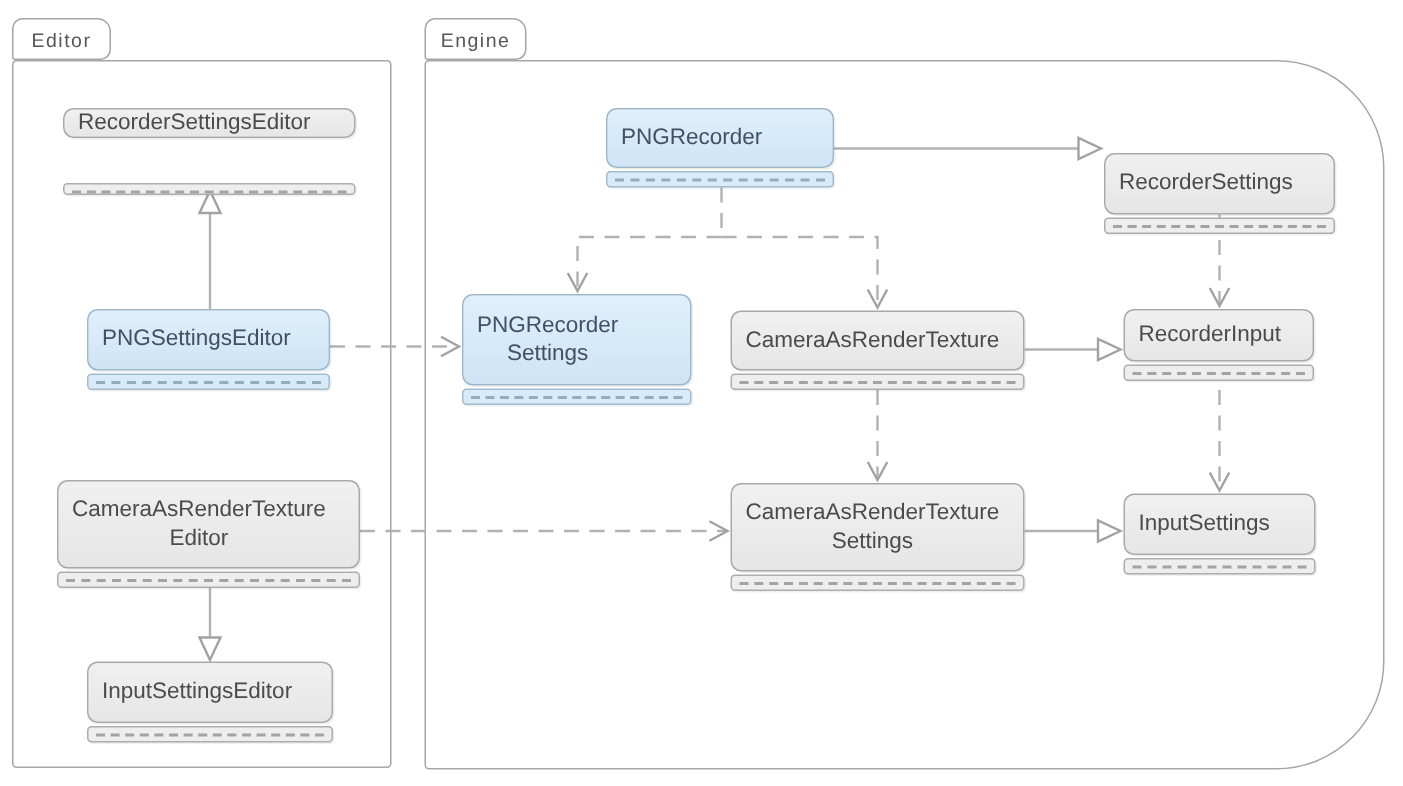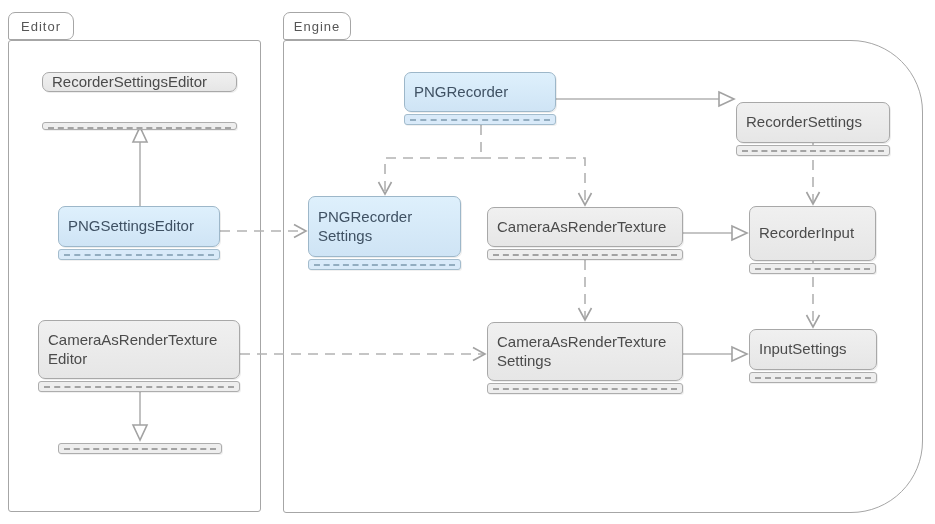--- a/index.html
+++ b/index.html
@@ -2,20 +2,21 @@
 <html><head>
 <meta charset="utf-8">
 <style>
   html,body{margin:0;padding:0;background:#ffffff;}
   .stage{
     position:relative;
     width:935px;height:524px;
     background:#ffffff;
     font-family:"Liberation Sans",sans-serif;
     overflow:hidden;
+    text-align:center;
   }
   
   .package{
     position:absolute;
     border:1.5px solid #a6a6a6;
     background:transparent;
     box-sizing:border-box;
   }
   .package-editor{left:8px;top:40px;width:253px;height:472px;border-radius:3px;}
   .package-engine{left:283px;top:40px;width:640px;height:473px;border-radius:3px 72px 72px 3px;}
@@ -126,20 +127,21 @@
         </div>
       </div>
       <div class="node gray" style="left: 38px; top: 320px; width: 202px; height: 72px;">
         <div class="node-main">CameraAsRenderTexture
 Editor</div>
         <div class="node-strip">
           <div class="squiggle"></div>
         </div>
       </div>
       <div class="node gray" style="left: 58px; top: 441px; width: 164px; height: 54px;">
+        <div class="node-main">InputSettingsEditor</div>
         <div class="node-strip">
           <div class="squiggle"></div>
         </div>
       </div>
       <div class="node blue" style="left: 404px; top: 72px; width: 152px; height: 53px;">
         <div class="node-main">PNGRecorder</div>
         <div class="node-strip">
           <div class="squiggle"></div>
         </div>
       </div>
@@ -155,21 +157,21 @@
         <div class="node-strip">
           <div class="squiggle"></div>
         </div>
       </div>
       <div class="node gray" style="left: 487px; top: 207px; width: 196px; height: 53px;">
         <div class="node-main">CameraAsRenderTexture</div>
         <div class="node-strip">
           <div class="squiggle"></div>
         </div>
       </div>
-      <div class="node gray" style="left: 749px; top: 206px; width: 127px; height: 68px;">
+      <div class="node gray" style="left: 749px; top: 206px; width: 127px; height: 48px;">
         <div class="node-main">RecorderInput</div>
         <div class="node-strip">
           <div class="squiggle"></div>
         </div>
       </div>
       <div class="node gray" style="left: 487px; top: 322px; width: 196px; height: 72px;">
         <div class="node-main">CameraAsRenderTexture
 Settings</div>
         <div class="node-strip">
           <div class="squiggle"></div>

